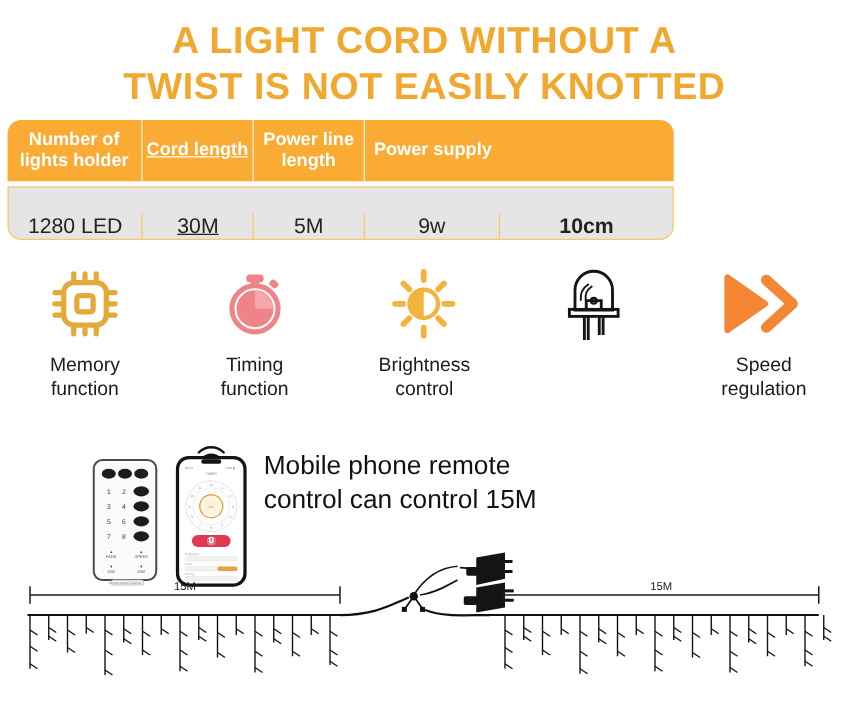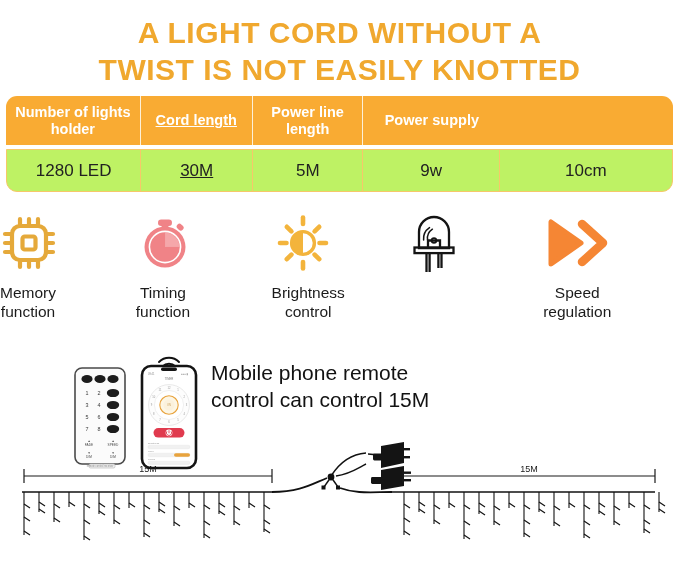--- a/index.html
+++ b/index.html
@@ -21,21 +21,21 @@
     font-weight:bold;
     color:#F0A82E;
     letter-spacing:0.5px;
     line-height:37px;
     white-space:nowrap;
   }
   
   #spec-table{
     position:absolute;
     left:6px; top:96px;
-    width:667px;
+    width:533px;
   }
   .thead{
     display:flex;
     background:#F9AB33;
     border-radius:11px 11px 0 0;
     height:49px;
     overflow:hidden;
   }
   .th{
     display:flex;align-items:center;justify-content:center;
@@ -48,46 +48,47 @@
     border-right:1px solid #fdf0d8;
   }
   .th:last-child{border-right:none;}
   .trow{
     display:flex;
     height:43px;
     margin-top:4px;
     border:1px solid #F6C869;
     border-radius:0 0 11px 11px;
     box-sizing:border-box;
-    background:#bef264;
+    background:#e5e5e5;
+    align-items:flex-end;
   }
   .td{
     display:flex;align-items:center;justify-content:center;
     font-size:17px;
     color:#222;
     box-sizing:border-box;
     border-right:1px solid #F6C869;
   }
-  .td:last-child{border-right:none;}
+  .td:last-child{border-right:none;font-weight:bold;}
   .col0{width:20.2%;}
   .col1{width:16.8%;text-decoration:underline;}
   .col2{width:16.6%;}
   .col3{width:20.5%;}
   .col4{width:25.9%;}
 
   
   #features{
     position:absolute;
     left:0; top:212px;
     width:679px;
     display:flex;
   }
   .feature{
     flex:1;
-    display:flex;flex-direction:column;align-items:flex-start;
+    display:flex;flex-direction:column;align-items:center;
   }
   .feature .ficon{
     height:62px;
     display:flex;align-items:center;justify-content:center;
   }
   .feature .flabel{
     margin-top:9px;
     text-align:center;
     font-size:15.5px;
     line-height:19px;

